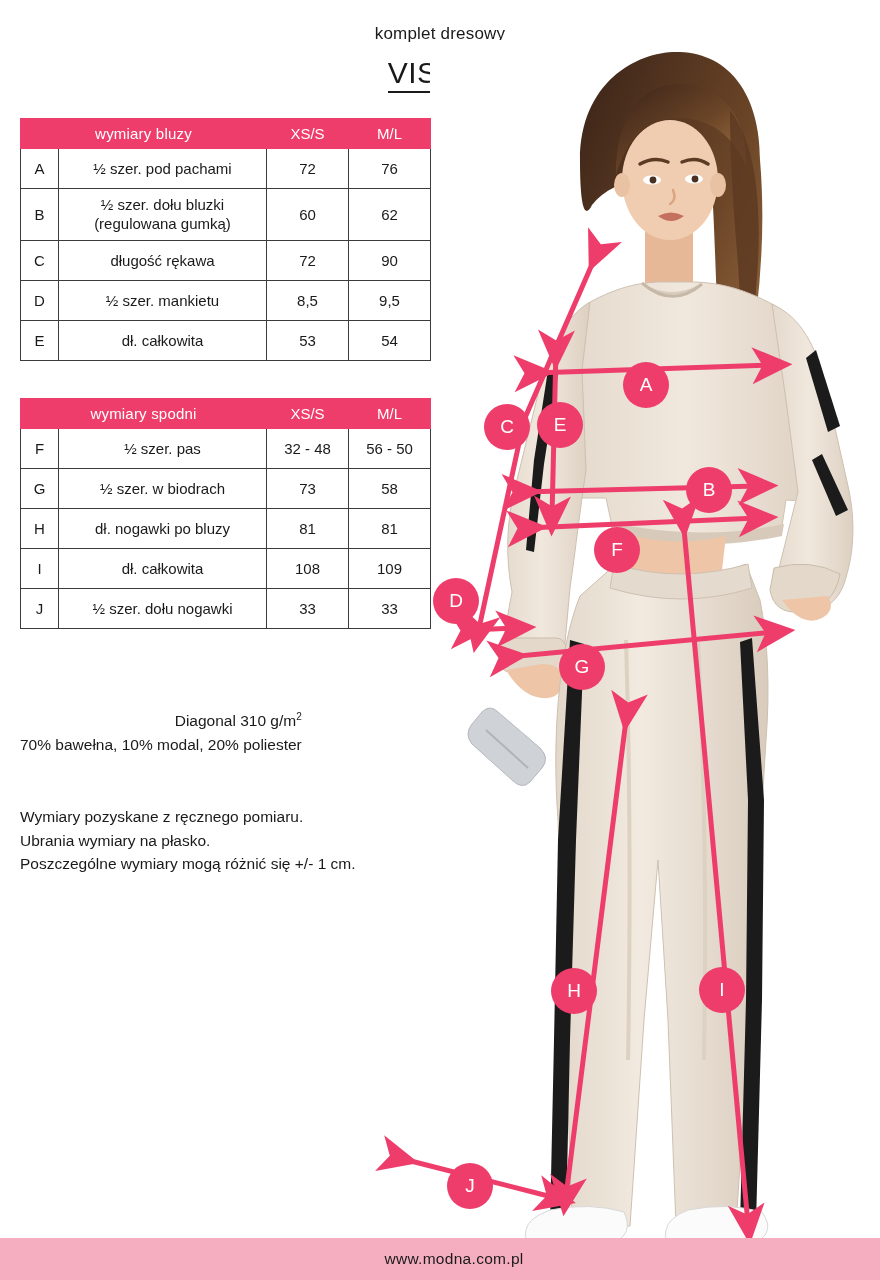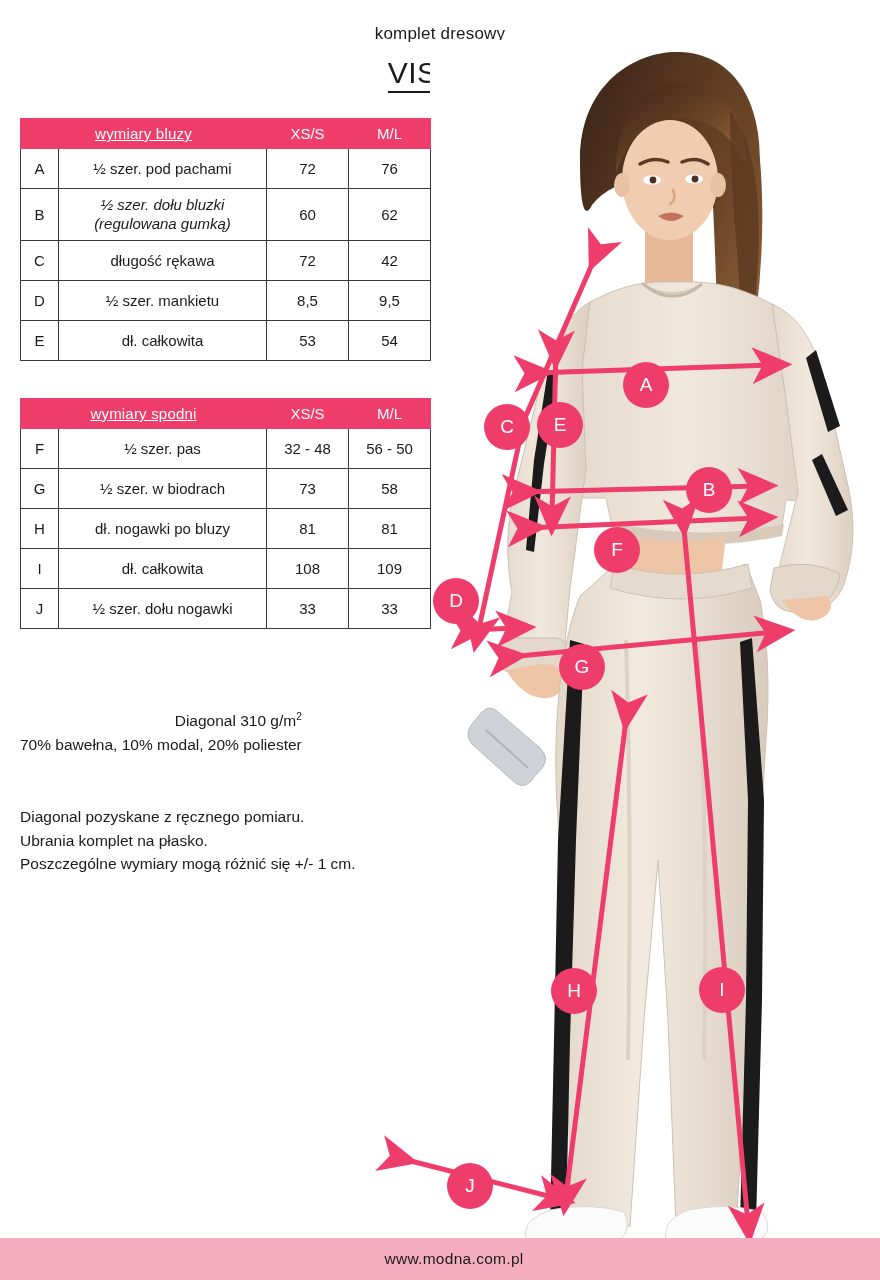--- a/index.html
+++ b/index.html
@@ -43,27 +43,27 @@
     padding: 4px 2px;
     font-weight: normal;
   }
   table.size-table thead th {
     background: #ee3d6b;
     color: #ffffff;
     font-size: 15px;
     height: 30px;
     border-color: #ee3d6b;
   }
-  table.size-table thead th.hdr-name { letter-spacing: .2px; text-decoration: underline; }
+  table.size-table thead th.hdr-name { letter-spacing: .2px; }
   .col-letter { width: 38px; }
   .col-desc   { width: 208px; text-align: center !important; }
   .col-val    { width: 82px; }
   .row-tall td { height: 52px; }
   .row-std td  { height: 40px; }
-  .desc2 { line-height: 1.25; font-style: italic; }
+  .desc2 { line-height: 1.25; }
 
   #table-bluzy  { top: 118px; left: 20px; }
   #table-spodni { top: 398px; left: 20px; }
 
   
   .info {
     position: absolute;
     left: 20px;
     font-size: 15.5px;
     line-height: 23.5px;
@@ -247,21 +247,21 @@
           <div>½ szer. dołu bluzki</div>
           <div>(regulowana gumką)</div>
         </td>
         <td class="col-val">60</td>
         <td class="col-val">62</td>
       </tr>
       <tr class="row-std">
         <td class="col-letter">C</td>
         <td class="col-desc">długość rękawa</td>
         <td class="col-val">72</td>
-        <td class="col-val">42</td>
+        <td class="col-val">90</td>
       </tr>
       <tr class="row-std">
         <td class="col-letter">D</td>
         <td class="col-desc">½ szer. mankietu</td>
         <td class="col-val">8,5</td>
         <td class="col-val">9,5</td>
       </tr>
       <tr class="row-std">
         <td class="col-letter">E</td>
         <td class="col-desc">dł. całkowita</td>
@@ -312,22 +312,22 @@
       </tr>
     </tbody>
   </table>
 
   <div class="info" id="info-fabric">
     <div><span>Diagonal 310 g/m</span><span class="sup">2</span></div>
     <div>70% bawełna, 10% modal, 20% poliester</div>
   </div>
 
   <div class="info" id="info-notes">
-    <div>Diagonal pozyskane z ręcznego pomiaru.</div>
-    <div>Ubrania komplet na płasko.</div>
+    <div>Wymiary pozyskane z ręcznego pomiaru.</div>
+    <div>Ubrania wymiary na płasko.</div>
     <div>Poszczególne wymiary mogą różnić się +/- 1 cm.</div>
   </div>
 
   <svg id="overlay" viewBox="0 0 880 1280">
     <defs>
       <marker id="arw" markerWidth="9" markerHeight="9" refX="4.5" refY="4.5" orient="auto">
         <path d="M0.5 0.8 L8.6 4.5 L0.5 8.2 L2.6 4.5Z" fill="#ee3d6b"></path>
       </marker>
     </defs>
     <g stroke="#ee3d6b" stroke-width="5" fill="none" marker-start="url(#arw)" marker-end="url(#arw)" stroke-linecap="round">

